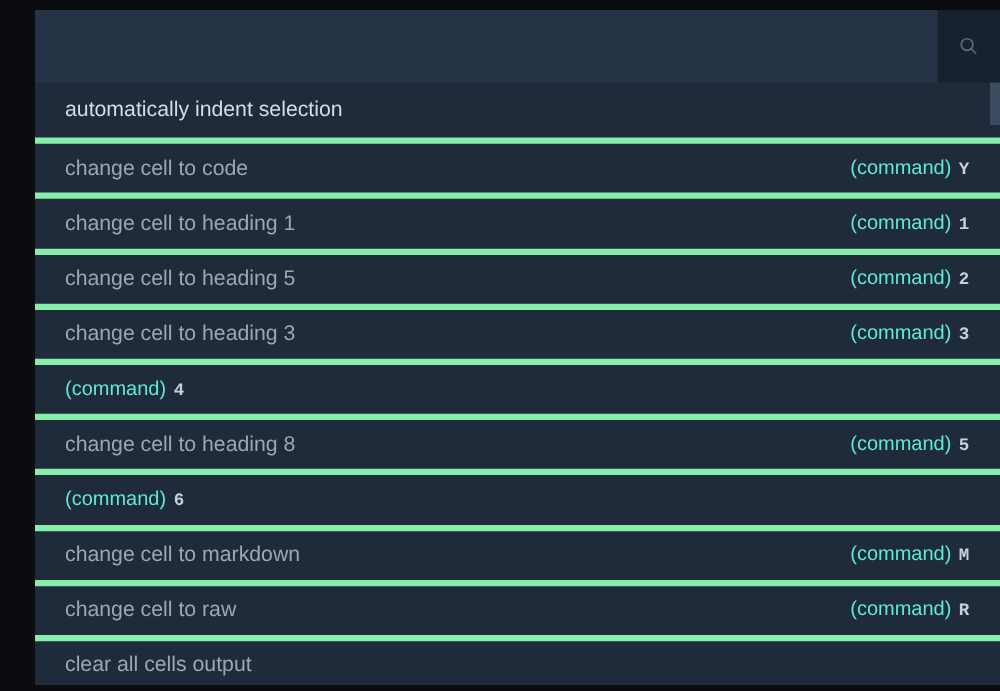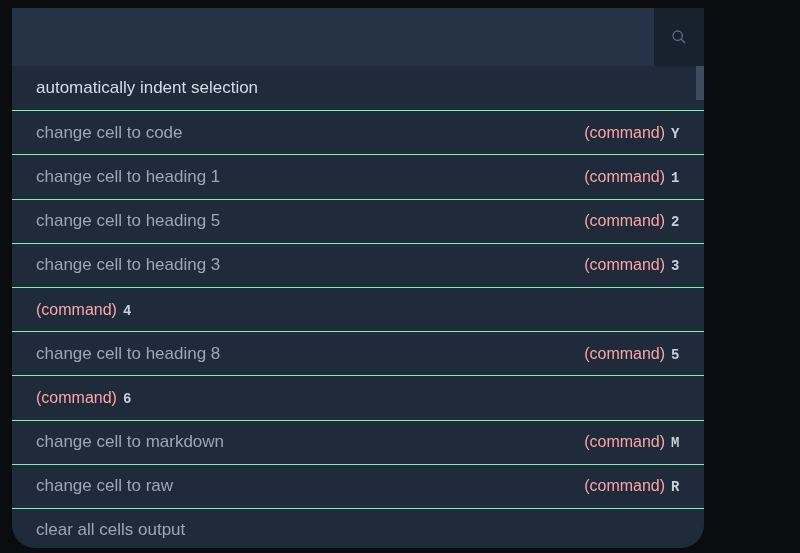--- a/index.html
+++ b/index.html
@@ -4,28 +4,27 @@
   <style>
     * { margin: 0; padding: 0; box-sizing: border-box; }
     html, body { width: 800px; height: 553px; overflow: hidden; }
     body {
       background: #0a0c10;
       font-family: -apple-system, BlinkMacSystemFont, "Segoe UI", Helvetica, Arial, sans-serif;
       color: #b8c2cc;
     }
     .palette {
       position: absolute;
-      left: 12px;
+      left: 28px;
       top: 8px;
-      width: 692px;
+      width: 772px;
       height: 540px;
       background: #1f2a3a;
       display: flex;
       flex-direction: column;
-      border-radius: 23px;
     }
     .search-row {
       height: 58px;
       display: flex;
       align-items: stretch;
       padding: 0;
     }
     .search-input {
       flex: 1;
       background: #263347;
@@ -51,39 +50,39 @@
       overflow: hidden;
     }
     .list {
       width: 100%;
     }
     .item {
       height: 44.2px;
       display: flex;
       align-items: center;
       padding: 0 24px;
-      border-top: 1px solid #86efac;
+      border-top: 5px solid #86efac;
       cursor: pointer;
     }
     .item:first-child { border-top: none; }
     .item:first-child .label { color: #d4dce5; }
     .label {
       flex: 1;
       font-size: 17px;
       color: #9aa7b5;
       font-weight: 400;
     }
     .shortcut {
       display: flex;
       align-items: baseline;
       gap: 6px;
     }
     .mode {
       font-size: 16px;
-      color: #fca5a5;
+      color: #5eead4;
     }
     .key {
       font-family: "Courier New", Courier, monospace;
       font-size: 14px;
       font-weight: 700;
       color: #c7cfd9;
       letter-spacing: 0.5px;
     }
     .scrollbar {
       position: absolute;

